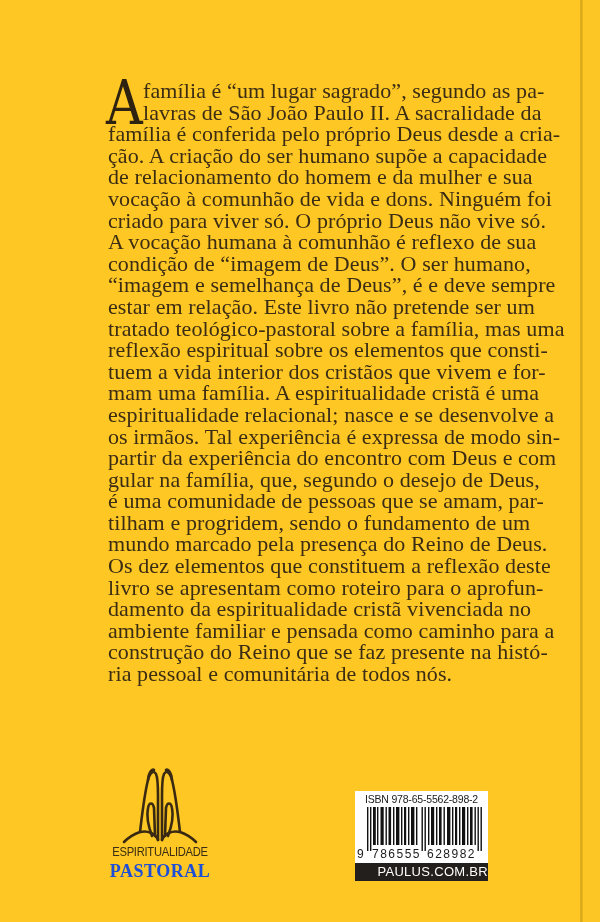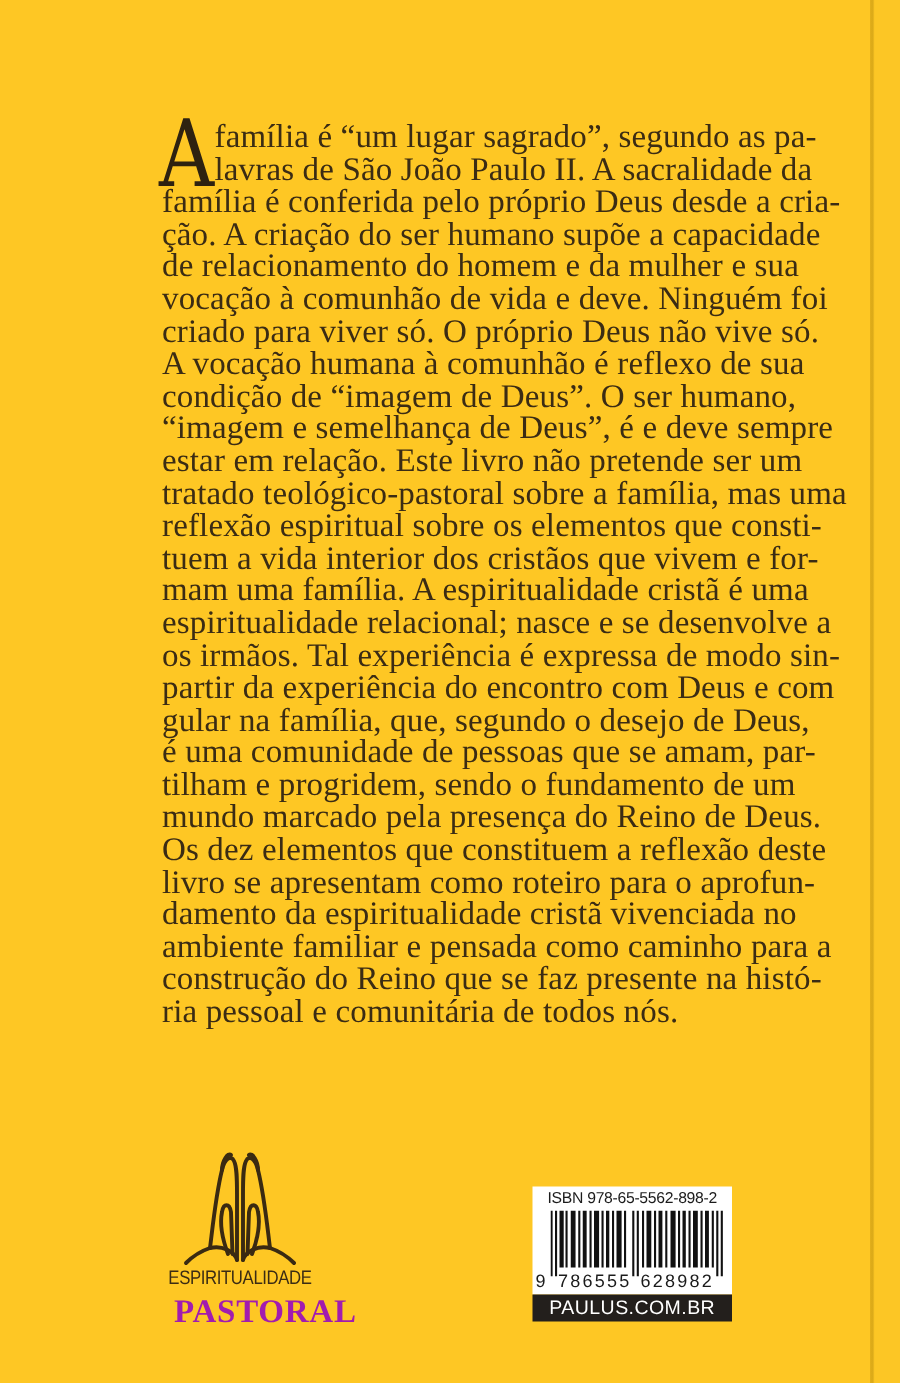--- a/index.html
+++ b/index.html
@@ -91,29 +91,29 @@
       text-align: center;
       font-family: "Liberation Sans", "DejaVu Sans", sans-serif;
       font-size: 13px;
       letter-spacing: -0.3px;
       color: #3b2c14;
       transform: scaleX(0.86);
       transform-origin: center;
     }
     .logo .big {
       position: absolute;
-      left: 12px;
+      left: 0;
       top: 95px;
       width: 112px;
       text-align: center;
       font-family: "Liberation Serif", "DejaVu Serif", serif;
       font-weight: bold;
-      font-size: 22px;
+      font-size: 18px;
       letter-spacing: 0.5px;
-      color: #a21caf;
+      color: #1d4ed8;
     }
     .barcode-box {
       position: absolute;
       left: 355px;
       top: 791px;
       width: 133px;
       height: 89px;
     }
     .barcode-white {
       position: absolute;
@@ -149,42 +149,42 @@
       color: #1b1b1b;
       white-space: nowrap;
     }
     .bar-digits span { position: absolute; }
     .site-strip {
       position: absolute;
       left: 0; top: 72px;
       width: 133px; height: 18px;
       background: #231f1c;
       color: #ffffff;
-      text-align: center;
+      text-align: right;
       font-family: "Liberation Sans", "DejaVu Sans", sans-serif;
       font-size: 13px;
       line-height: 18px;
       letter-spacing: 0.3px;
     }
   </style>
 </head>
 <body>
 
 <div class="cover">
   <div class="spine-line"></div>
   <div class="spine-area"></div>
 
   <div class="blurb">
     <span class="dropcap">A</span>
     <span class="line indent">família é “um lugar sagrado”, segundo as pa-</span>
     <span class="line indent">lavras de São João Paulo II. A sacralidade da</span>
     <span class="line">família é conferida pelo próprio Deus desde a cria-</span>
     <span class="line">ção. A criação do ser humano supõe a capacidade</span>
     <span class="line">de relacionamento do homem e da mulher e sua</span>
-    <span class="line">vocação à comunhão de vida e deve. Ninguém foi</span>
+    <span class="line">vocação à comunhão de vida e dons. Ninguém foi</span>
     <span class="line">criado para viver só. O próprio Deus não vive só.</span>
     <span class="line">A vocação humana à comunhão é reflexo de sua</span>
     <span class="line">condição de “imagem de Deus”. O ser humano,</span>
     <span class="line">“imagem e semelhança de Deus”, é e deve sempre</span>
     <span class="line">estar em relação. Este livro não pretende ser um</span>
     <span class="line">tratado teológico-pastoral sobre a família, mas uma</span>
     <span class="line">reflexão espiritual sobre os elementos que consti-</span>
     <span class="line">tuem a vida interior dos cristãos que vivem e for-</span>
     <span class="line">mam uma família. A espiritualidade cristã é uma</span>
     <span class="line">espiritualidade relacional; nasce e se desenvolve a</span>

